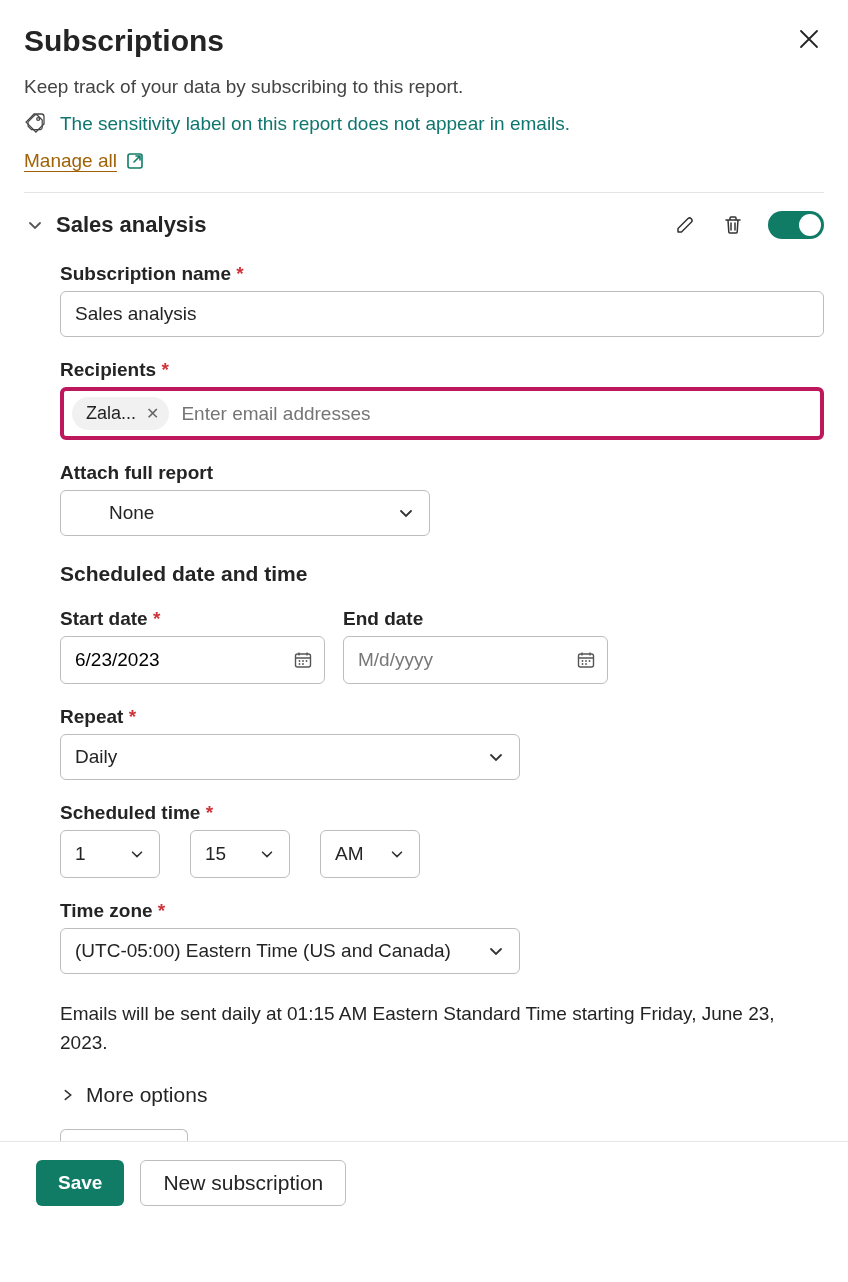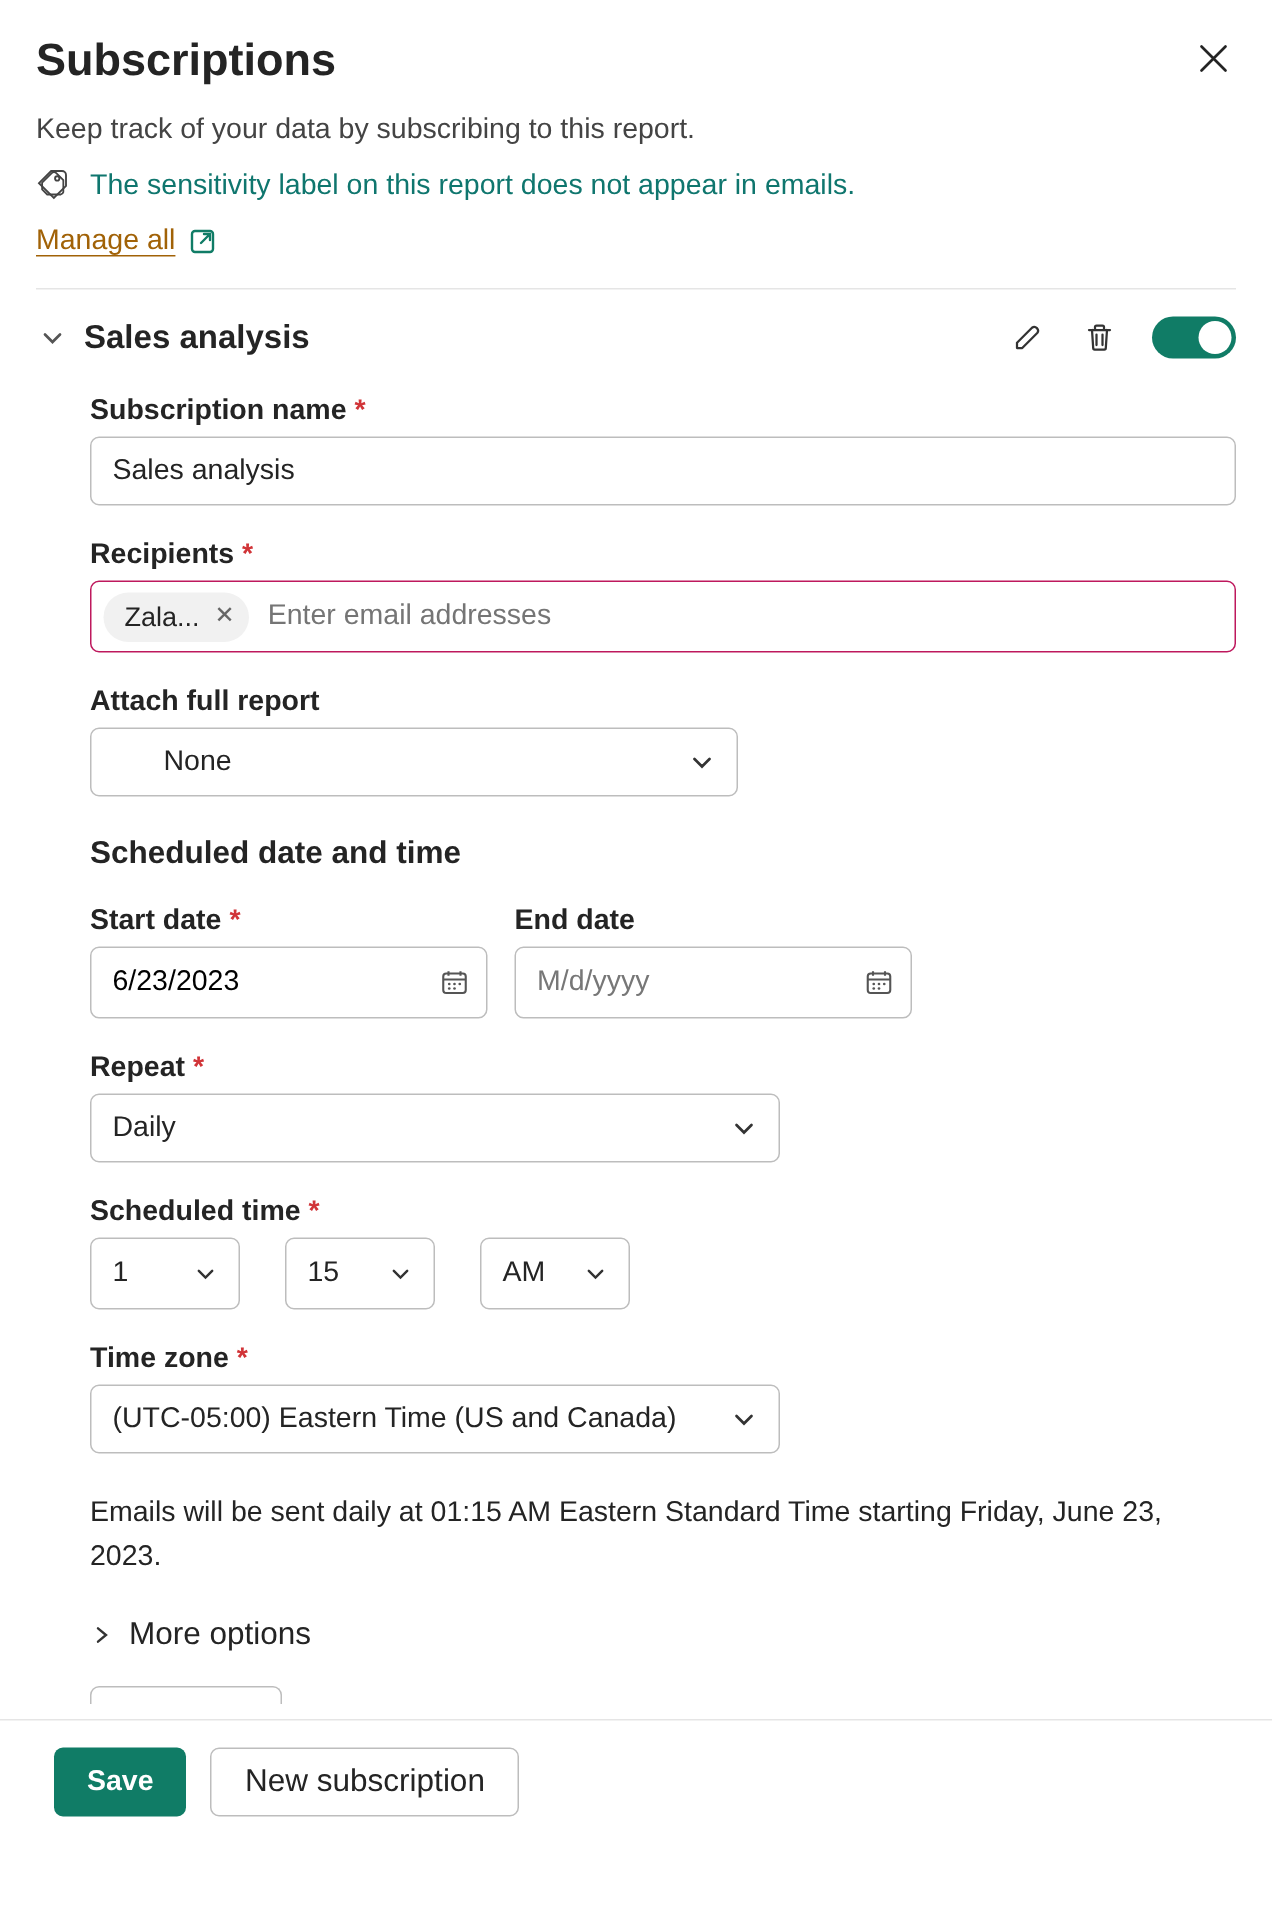--- a/index.html
+++ b/index.html
@@ -123,21 +123,21 @@
     border: 1px solid #bdbdbd;
     border-radius: 6px;
     padding: 0 14px;
     font-size: 19px;
     font-family: inherit;
     color: #242424;
   }
   .chip-input {
     width: 100%;
     min-height: 48px;
-    border: 1px solid #be185d;
+    border: 4px solid #be185d;
     border-radius: 6px;
     padding: 6px 8px;
     display: flex;
     align-items: center;
     gap: 10px;
   }
   .chip {
     background: #f1f1f1;
     border-radius: 18px;
     padding: 6px 10px 6px 14px;
@@ -167,21 +167,21 @@
     border: 1px solid #bdbdbd;
     border-radius: 6px;
     padding: 0 14px;
     display: inline-flex;
     align-items: center;
     justify-content: space-between;
     font-size: 19px;
     cursor: pointer;
     background: #fff;
   }
-  .w-370 { width: 432px; padding-left: 48px; }
+  .w-370 { width: 370px; padding-left: 48px; }
   .w-460 { width: 460px; }
   .section-head {
     font-size: 21px;
     font-weight: 700;
     margin-top: 26px;
   }
   .row2 {
     display: flex;
     gap: 18px;
   }
@@ -245,21 +245,20 @@
     height: 12px;
     border: 1px solid #bdbdbd;
     border-bottom: none;
     border-radius: 6px 6px 0 0;
   }
   .footer {
     border-top: 1px solid #e5e5e5;
     padding: 18px 24px 24px 36px;
     display: flex;
     gap: 16px;
-    margin-top: 10px;
   }
   .btn-primary {
     background: #107c66;
     color: #fff;
     border: none;
     border-radius: 6px;
     padding: 10px 22px;
     font-size: 19px;
     font-weight: 600;
     font-family: inherit;

